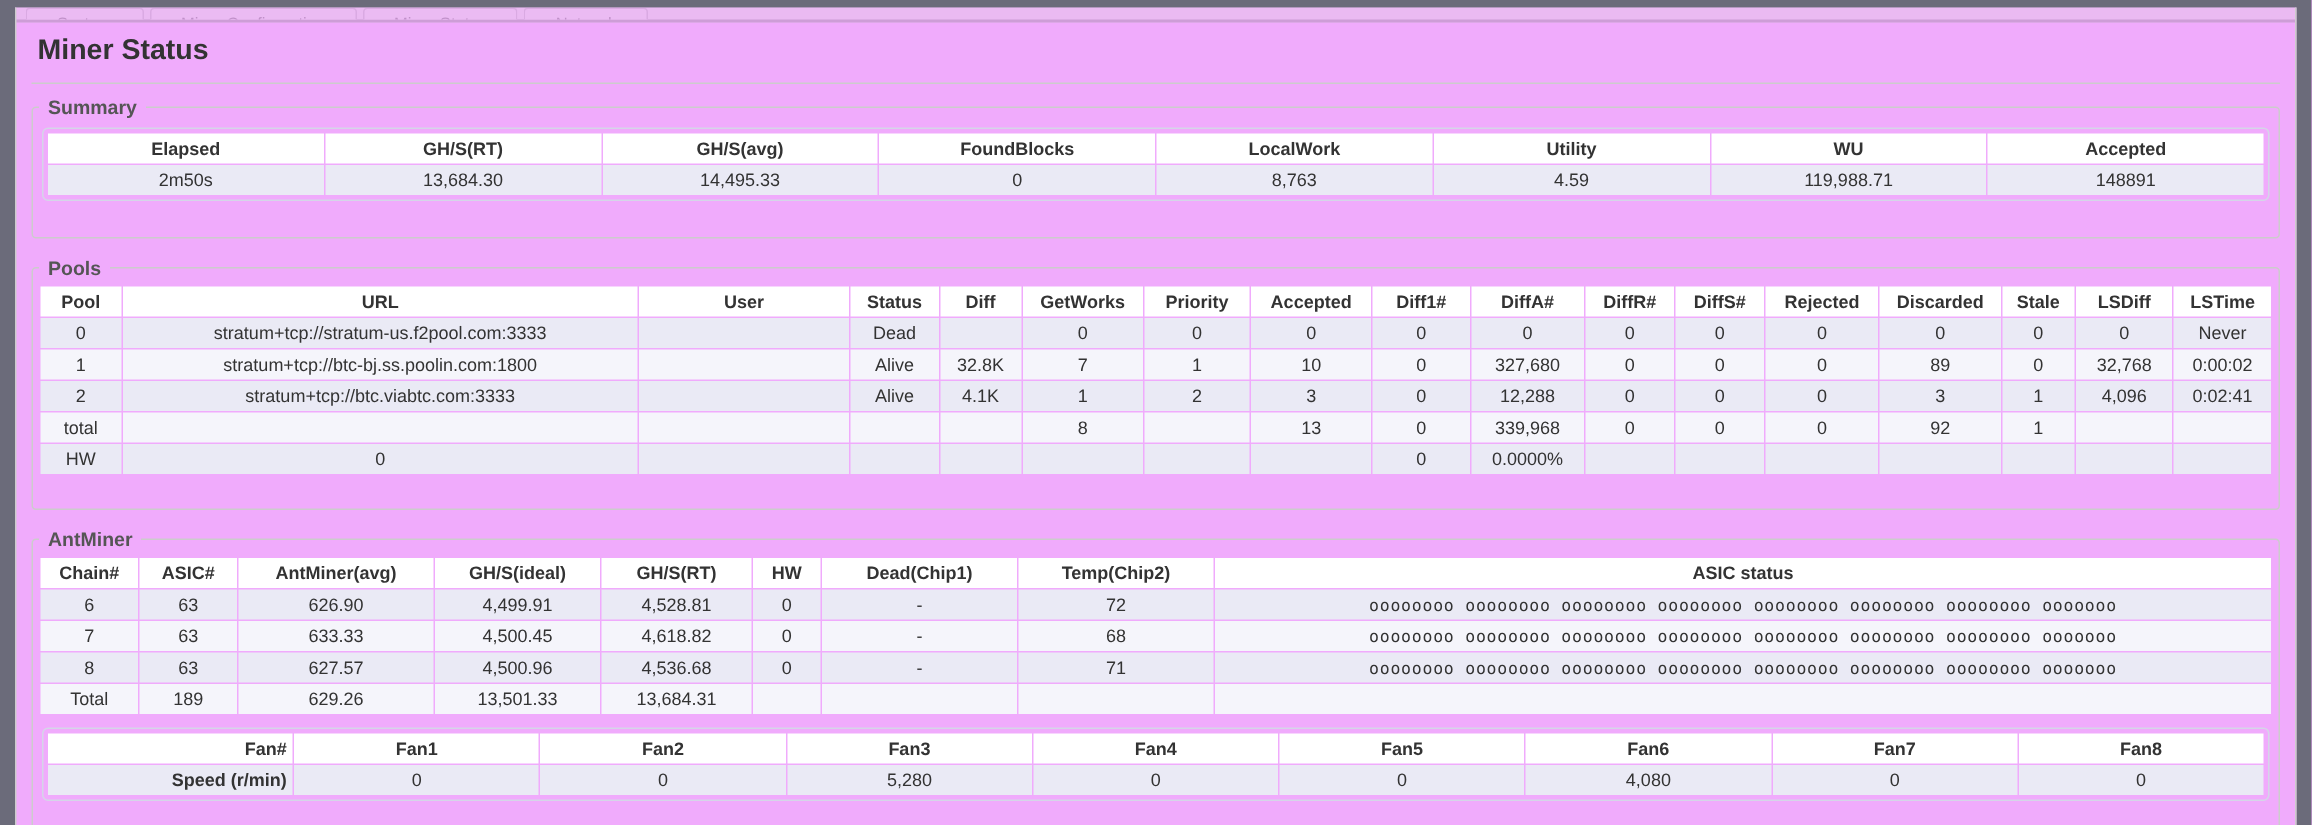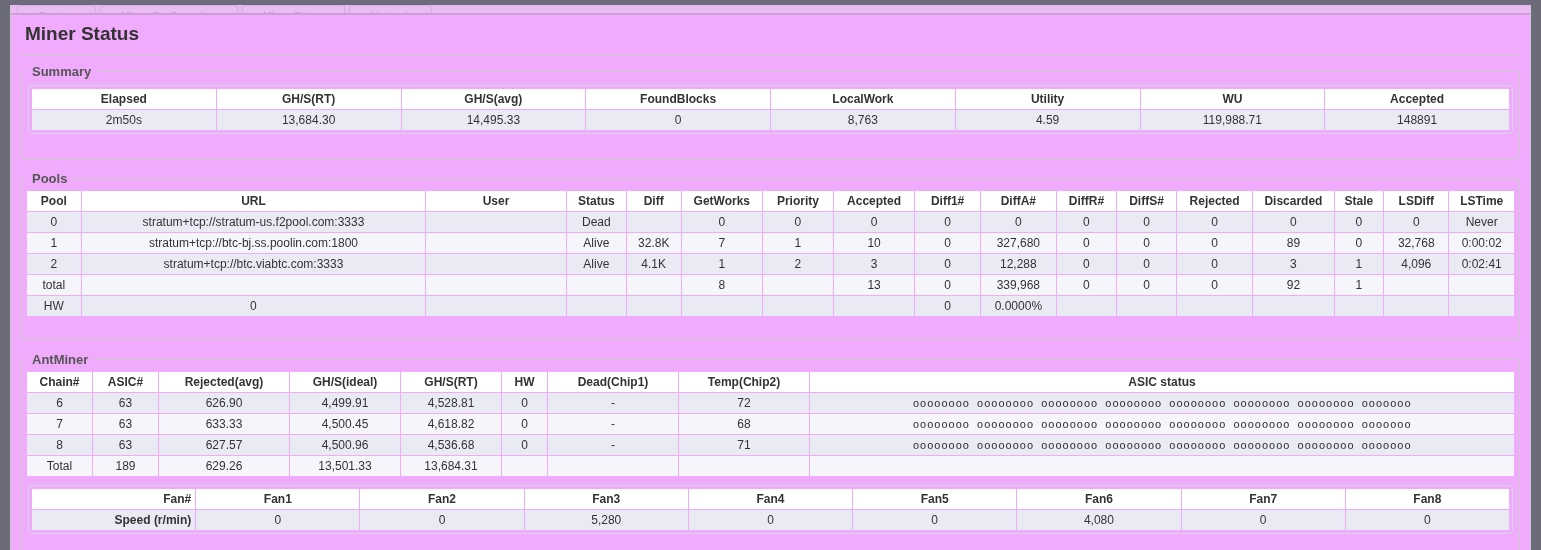--- a/index.html
+++ b/index.html
@@ -292,21 +292,21 @@
         <col style="width:100px">
           <col style="width:45px">
           <col style="width:130px">
           <col style="width:130px">
         <col>
       </colgroup>
       <tbody>
           <tr>
         <th>Chain#</th>
         <th>ASIC#</th>
-        <th>Rejected(avg)</th>
+        <th>AntMiner(avg)</th>
         <th>GH/S(ideal)</th>
         <th>GH/S(RT)</th>
         <th>HW</th>
         <th>Dead(Chip1)</th>
         <th>Temp(Chip2)</th>
         <th>ASIC status</th>
       </tr>
       </tbody>
         <tbody id="ant-body">
           <tr>

